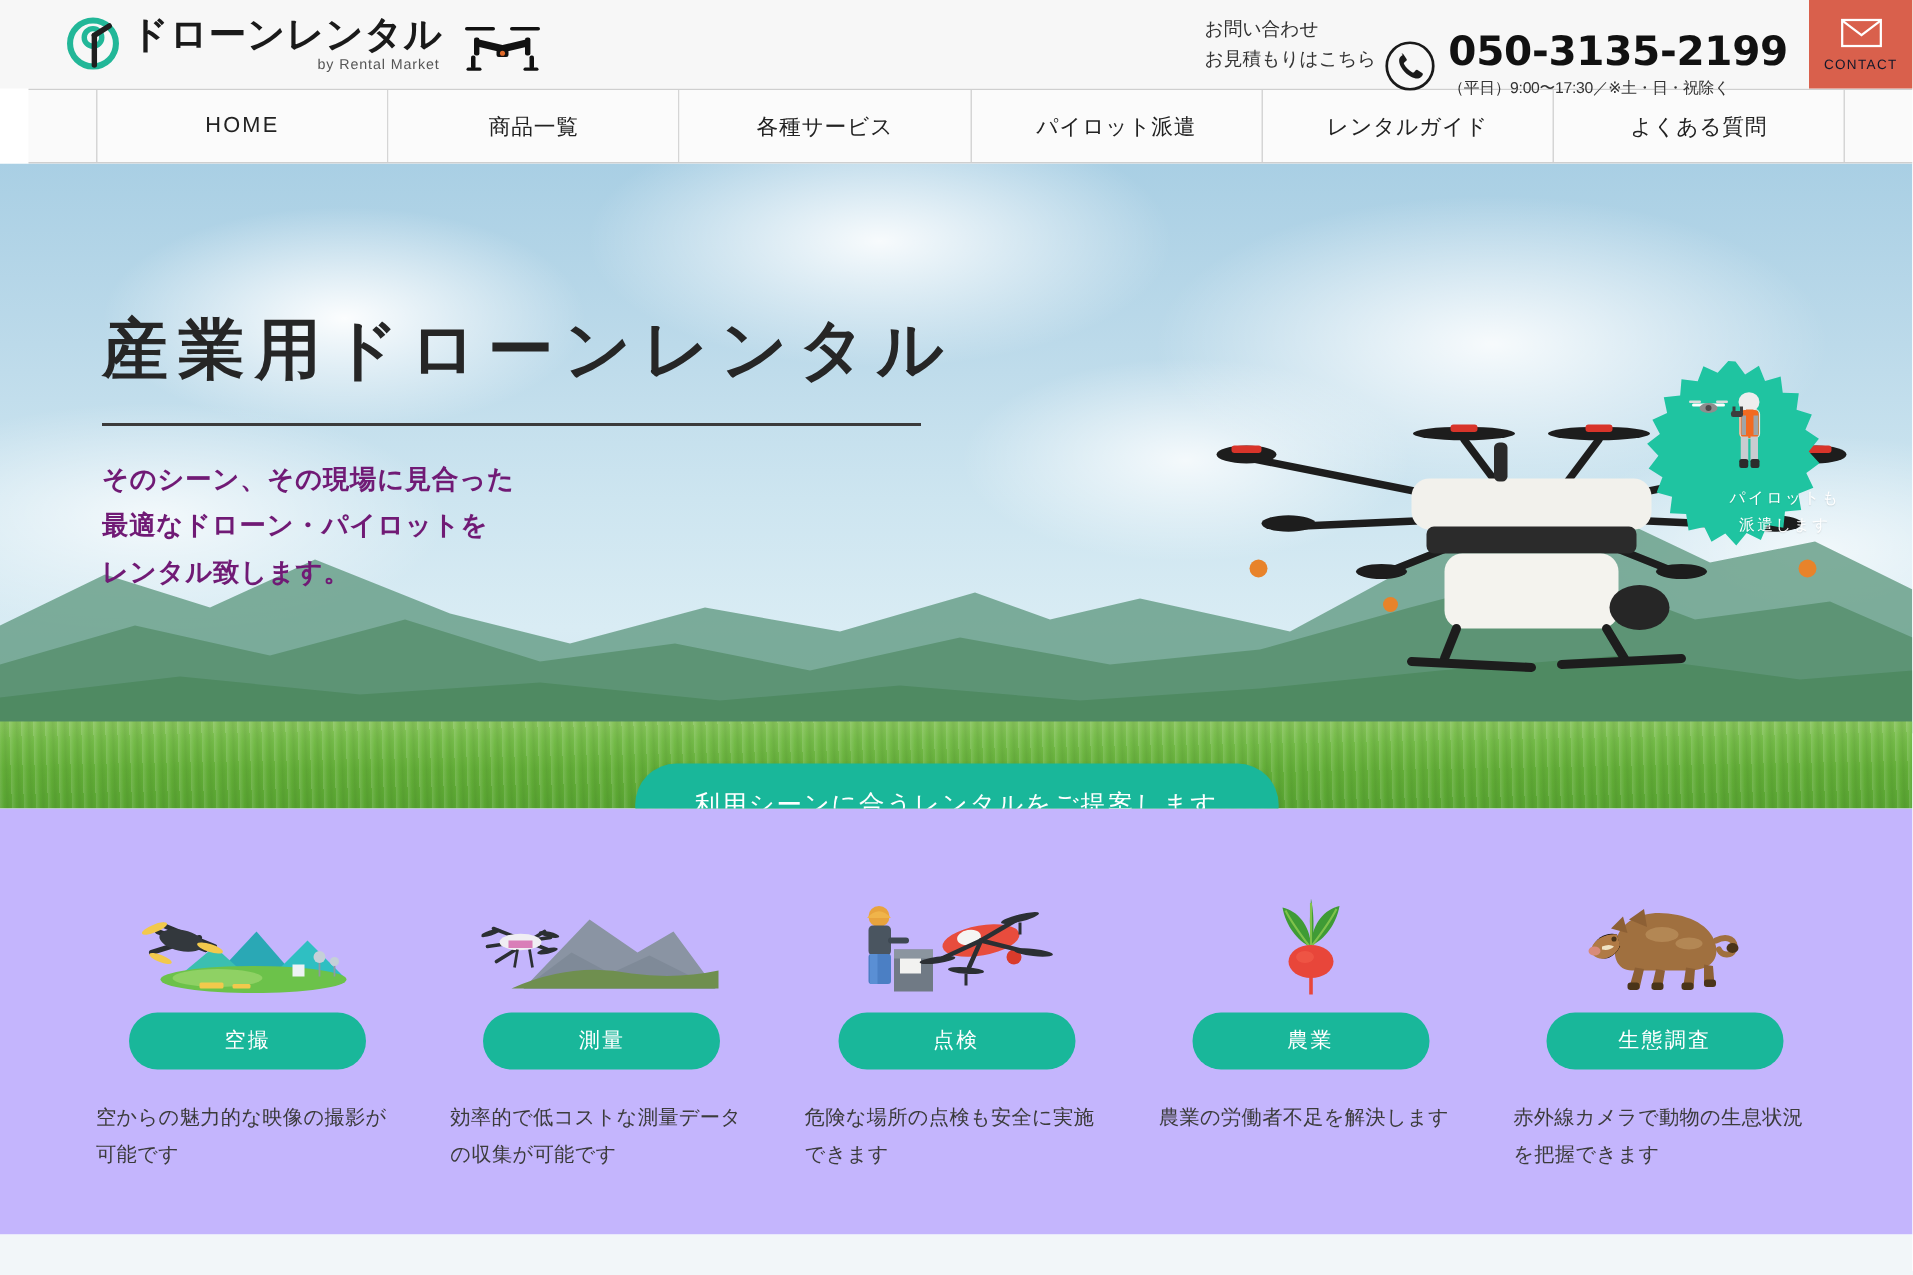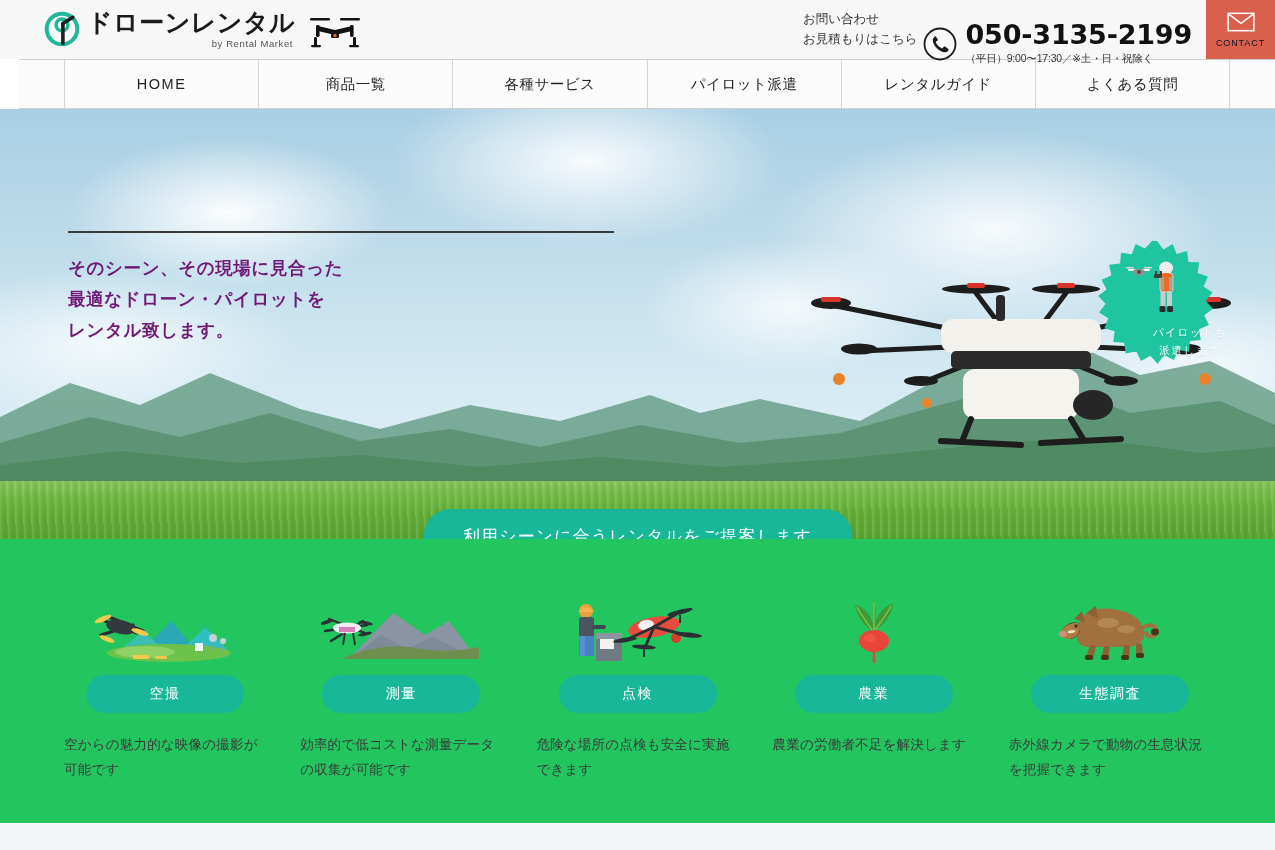--- a/index.html
+++ b/index.html
@@ -220,21 +220,21 @@
     cursor: pointer;
     white-space: nowrap;
     box-shadow: 0 2px 5px rgba(0,0,0,0.07);
   }
 
   
   .cats {
     padding: 62px 55px 40px 55px;
     display: flex;
     gap: 16px;
-    background: #22c55e;
+    background: #c4b5fd;
   }
   .cat {
     flex: 1;
     padding: 0 9px;
     display: flex;
     flex-direction: column;
     align-items: center;
   }
   .cat-icon {
     height: 62px;
@@ -432,20 +432,21 @@
     </svg>
     <div class="badge-inner">
       <div class="badge-text">
         <div>パイロットも</div>
         <div>派遣します</div>
       </div>
     </div>
   </div>
 
   <div class="hero-copy">
+    <h1 class="hero-title">産業用ドローンレンタル</h1>
     <div class="hero-rule"></div>
     <div class="hero-lead">
       <div>そのシーン、その現場に見合った</div>
       <div>最適なドローン・パイロットを</div>
       <div>レンタル致します。</div>
     </div>
   </div>
 
   <div class="cta-pill">利用シーンに合うレンタルをご提案します</div>
 </section>

